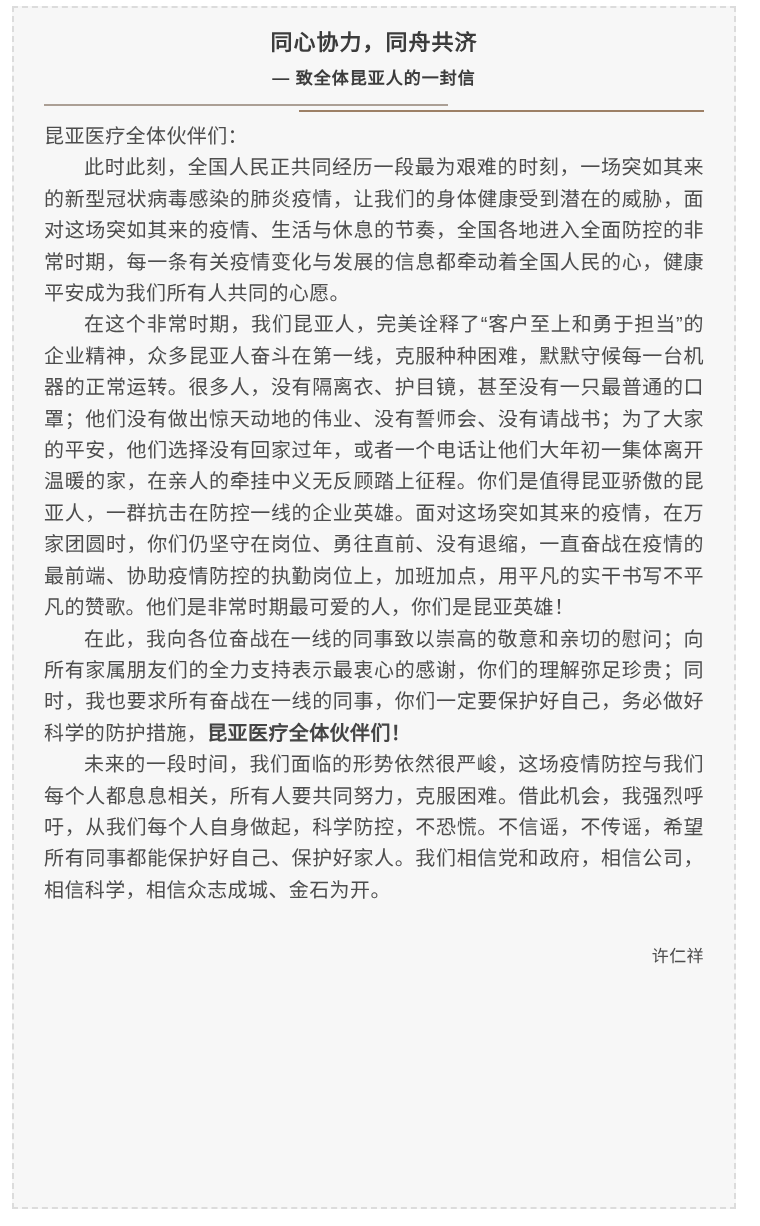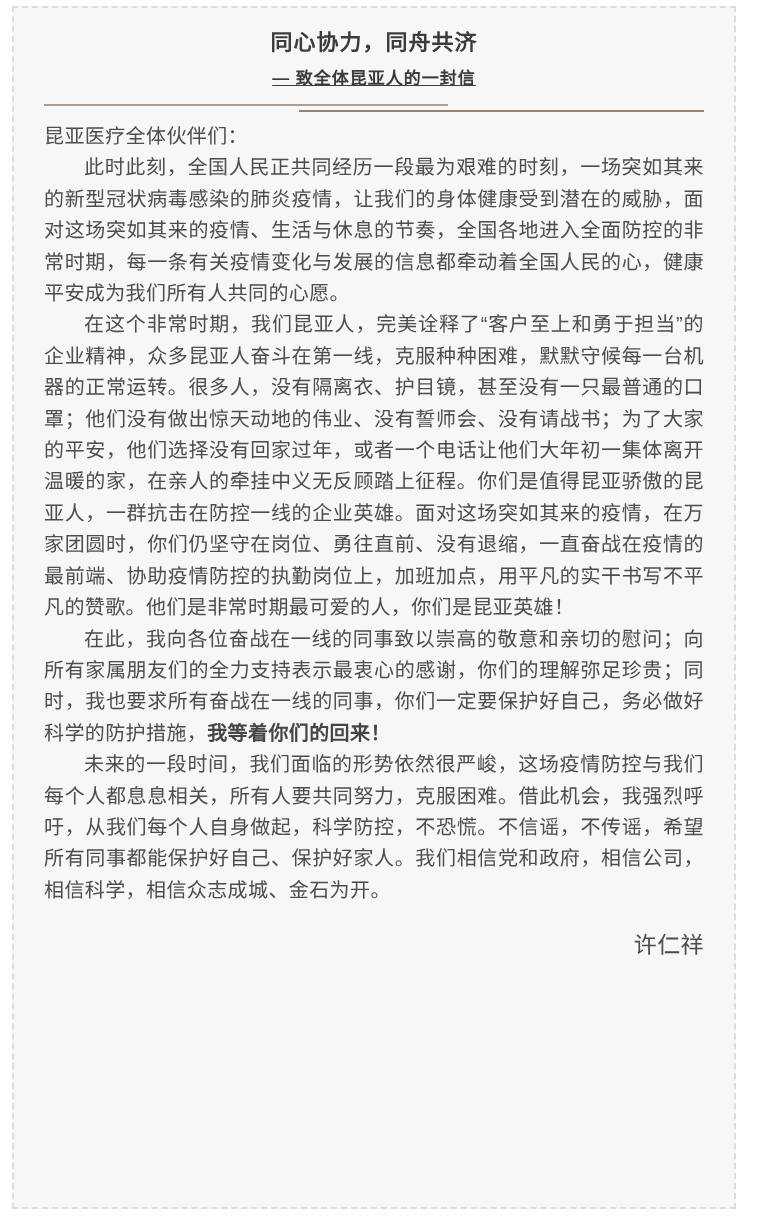--- a/index.html
+++ b/index.html
@@ -41,21 +41,20 @@
     letter-spacing: 1px;
   }
   .subtitle {
     margin: 12px 0 0;
     font-size: 17px;
     line-height: 22px;
     font-weight: bold;
     color: var(--text-title);
     text-align: center;
     letter-spacing: 1px;
-    text-decoration: underline;
   }
   .divider {
     position: relative;
     height: 9px;
     margin-top: 14px;
   }
   .divider .line-a {
     position: absolute;
     top: 0; left: 0;
     width: 404px; height: 2px;
@@ -72,23 +71,23 @@
     font-size: 20px;
     line-height: 31.4px;
     color: var(--text-body);
     text-align: justify;
     letter-spacing: 0.4px;
   }
   .letter-body p { margin: 0; }
   .para { text-indent: 2em; }
   .para strong { font-weight: bold; color: #454545; }
   .signature {
-    margin-top: 24px;
+    margin-top: 35px;
     text-align: right;
-    font-size: 23px;
+    font-size: 17px;
     line-height: 31.4px;
     color: var(--text-body);
     letter-spacing: 0.4px;
   }
 </style>
 </head>
 <body>
 
 <div class="page">
   <div class="sheet">
@@ -102,21 +101,21 @@
     </div>
 
     <div class="letter-body">
       <p>昆亚医疗全体伙伴们：</p>
 
       <p class="para"><span>此时此刻，全国人民正共同经历一段最为艰难的时刻，一场突如其来的新型冠状病毒感染的肺炎疫情，让我们的身体健康受到潜在的威胁，面对这场突如其来的疫情、生活与休息的节奏，全国各地进入全面防控的非常时期，每一条有关疫情变化与发展的信息都牵动着全国人民的心，健康平安成为我们所有人共同的心愿。</span><strong></strong></p>
 
       <p class="para"><span>在这个非常时期，我们昆亚人，完美诠释了“客户至上和勇于担当”的企业精神，众多昆亚人奋斗在第一线，克服种种困难，默默守候每一台机器的正常运转。很多人，没有隔离衣、护目镜，甚至没有一只最普通的口罩；他们没有做出惊天动地的伟业、没有誓师会、没有请战书；为了大家的平安，他们选择没有回家过年，或者一个电话让他们大年初一集体离开温暖的家，在亲人的牵挂中义无反顾踏上征程。你们是值得昆亚骄傲的昆亚人，一群抗击在防控一线的企业英雄。面对这场突如其来的疫情，在万家团圆时，你们仍坚守在岗位、勇往直前、没有退缩，一直奋战在疫情的最前端、协助疫情防控的执勤岗位上，加班加点，用平凡的实干书写不平凡的赞歌。他们是非常时期最可爱的人，你们是昆亚英雄！</span><strong></strong></p>
 
 
-      <p class="para"><span>在此，我向各位奋战在一线的同事致以崇高的敬意和亲切的慰问；向所有家属朋友们的全力支持表示最衷心的感谢，你们的理解弥足珍贵；同时，我也要求所有奋战在一线的同事，你们一定要保护好自己，务必做好科学的防护措施，</span><strong>我等着你们的回来！</strong></p>
+      <p class="para"><span>在此，我向各位奋战在一线的同事致以崇高的敬意和亲切的慰问；向所有家属朋友们的全力支持表示最衷心的感谢，你们的理解弥足珍贵；同时，我也要求所有奋战在一线的同事，你们一定要保护好自己，务必做好科学的防护措施，</span><strong>昆亚医疗全体伙伴们！</strong></p>
 
       <p class="para"><span>未来的一段时间，我们面临的形势依然很严峻，这场疫情防控与我们每个人都息息相关，所有人要共同努力，克服困难。借此机会，我强烈呼吁，从我们每个人自身做起，科学防控，不恐慌。不信谣，不传谣，希望所有同事都能保护好自己、保护好家人。我们相信党和政府，相信公司，相信科学，相信众志成城、金石为开。</span><strong></strong></p>
 
     </div>
 
     <div class="signature">
       <p>许仁祥</p>
     </div>
 
   </div>

